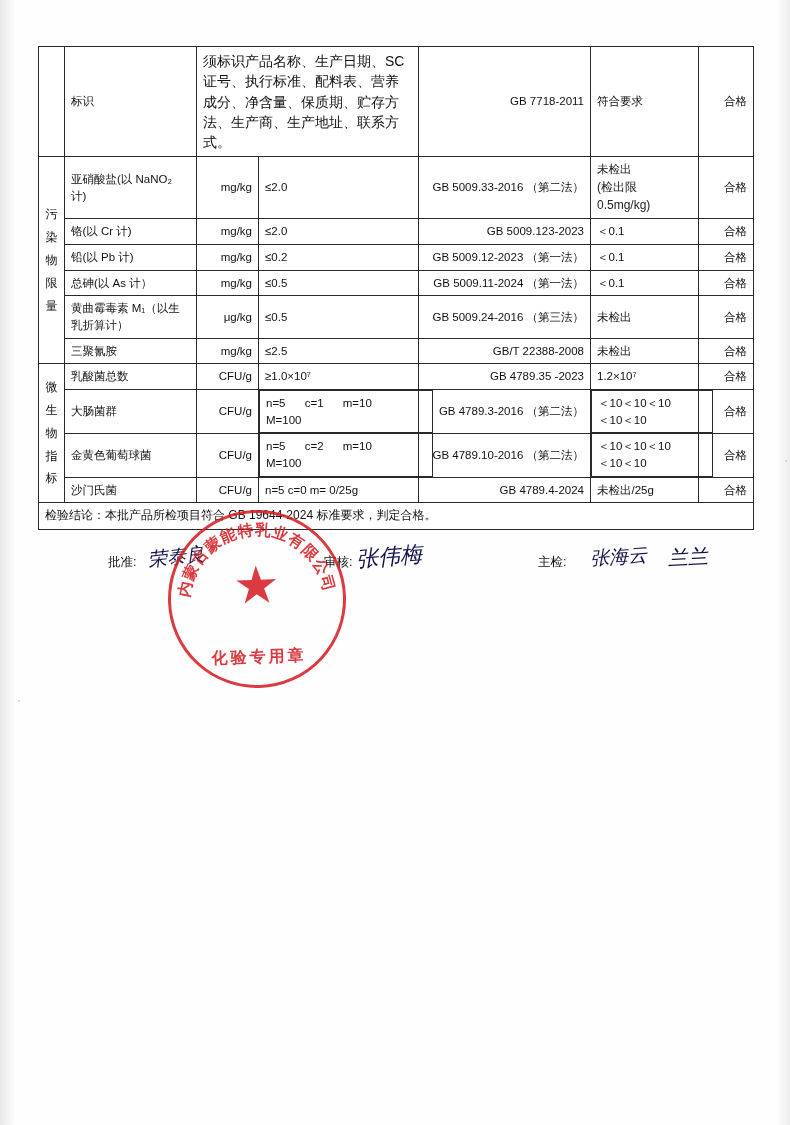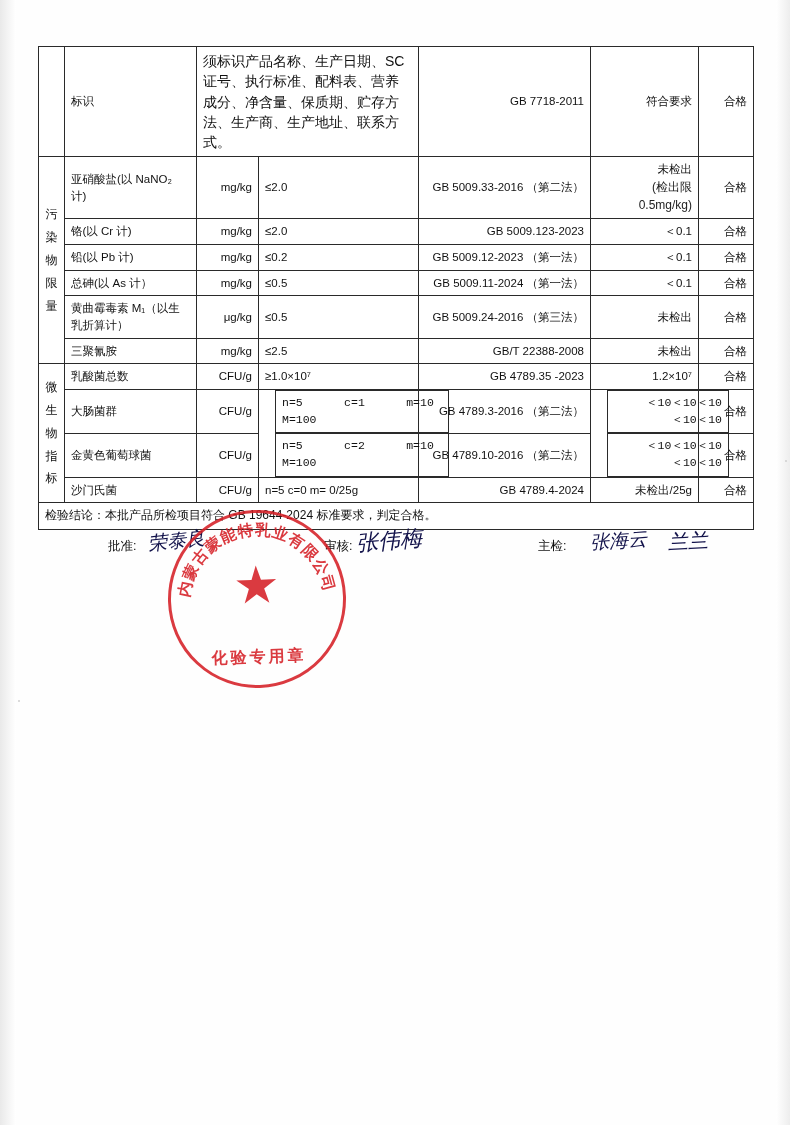--- a/index.html
+++ b/index.html
@@ -56,37 +56,37 @@
     padding: 2px 2px;
   }
   .c-group span {
     display: block;
     line-height: 1.9;
   }
   .c-item { width: 132px; padding-left: 8px; }
   .c-unit { width: 62px; text-align: right; }
   .c-limit { width: 160px; padding-left: 8px; }
   .c-method { width: 172px; padding-left: 8px; text-align: right; }
-  .c-result { width: 108px; text-align: right; }
+  .c-result { width: 108px; text-align: left; }
   .c-judge  { width: 55px; text-align: right; }
   .small-note { font-size: 12px; color: #222; display: block; line-height: 1.5; }
   .mark-desc { line-height: 1.65; font-size: 14px; }
   .two-line { line-height: 1.5; }
-  .nm-line { display: block; white-space: pre; font-family: Liberation Mono, monospace; margin-left: 16px; }
+  .nm-line { display: block; white-space: pre; font-family: Liberation Sans, sans-serif; }
 
   .conclusion-cell {
     padding: 9px 10px 9px 28px;
     font-size: 12px;
   }
 
   
   .sign-row {
     position: absolute;
     left: 38px;
-    top: 520px;
+    top: 536px;
     width: 715px;
     height: 70px;
   }
   .sign-label {
     position: absolute;
     font-size: 12.5px;
     color: #111;
   }
   .sign-hand {
     position: absolute;

